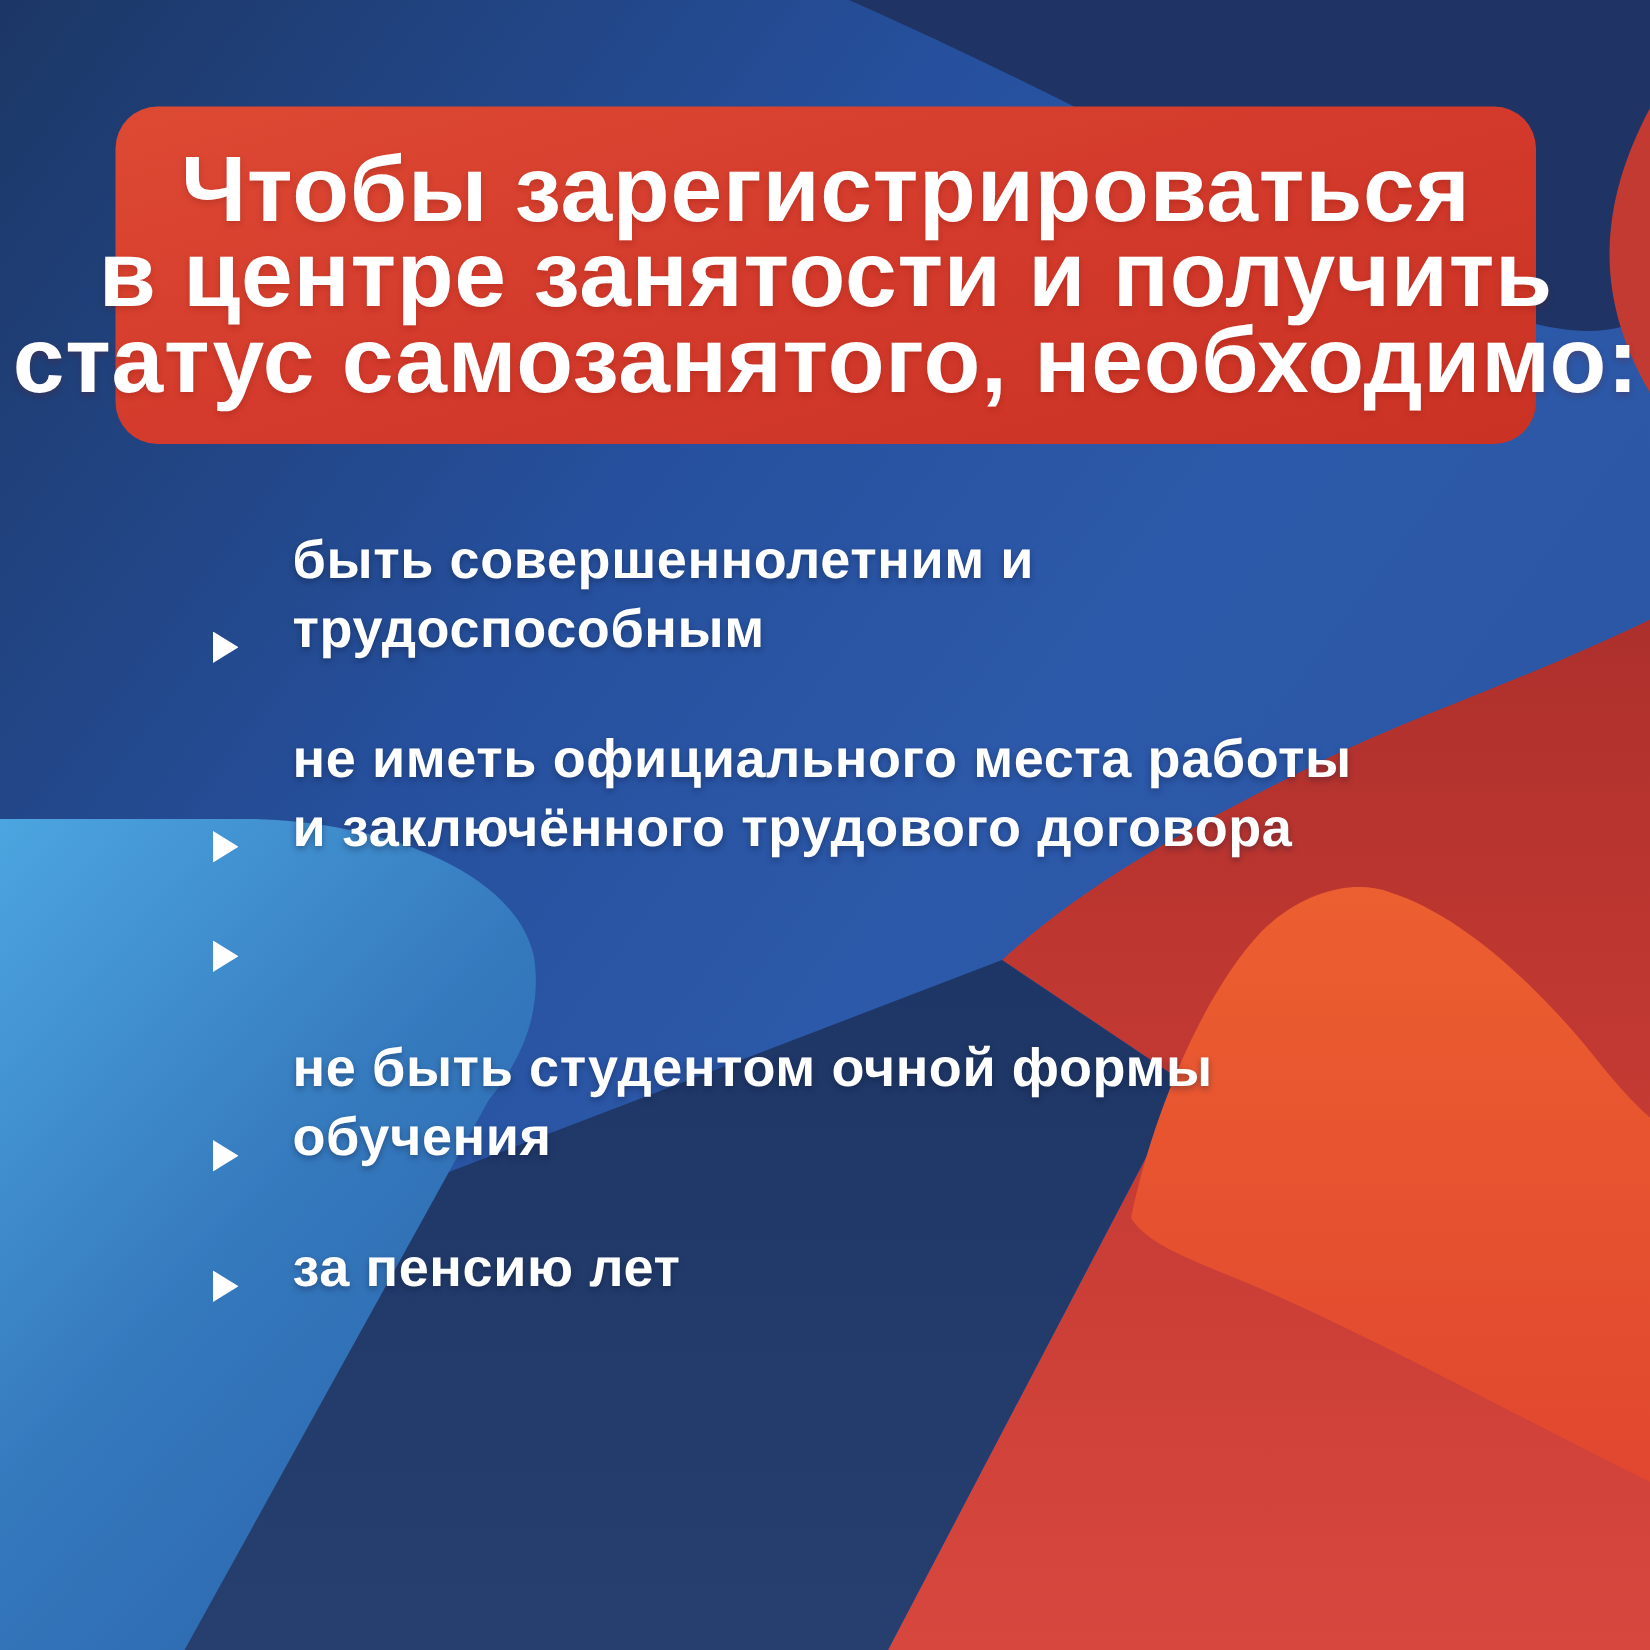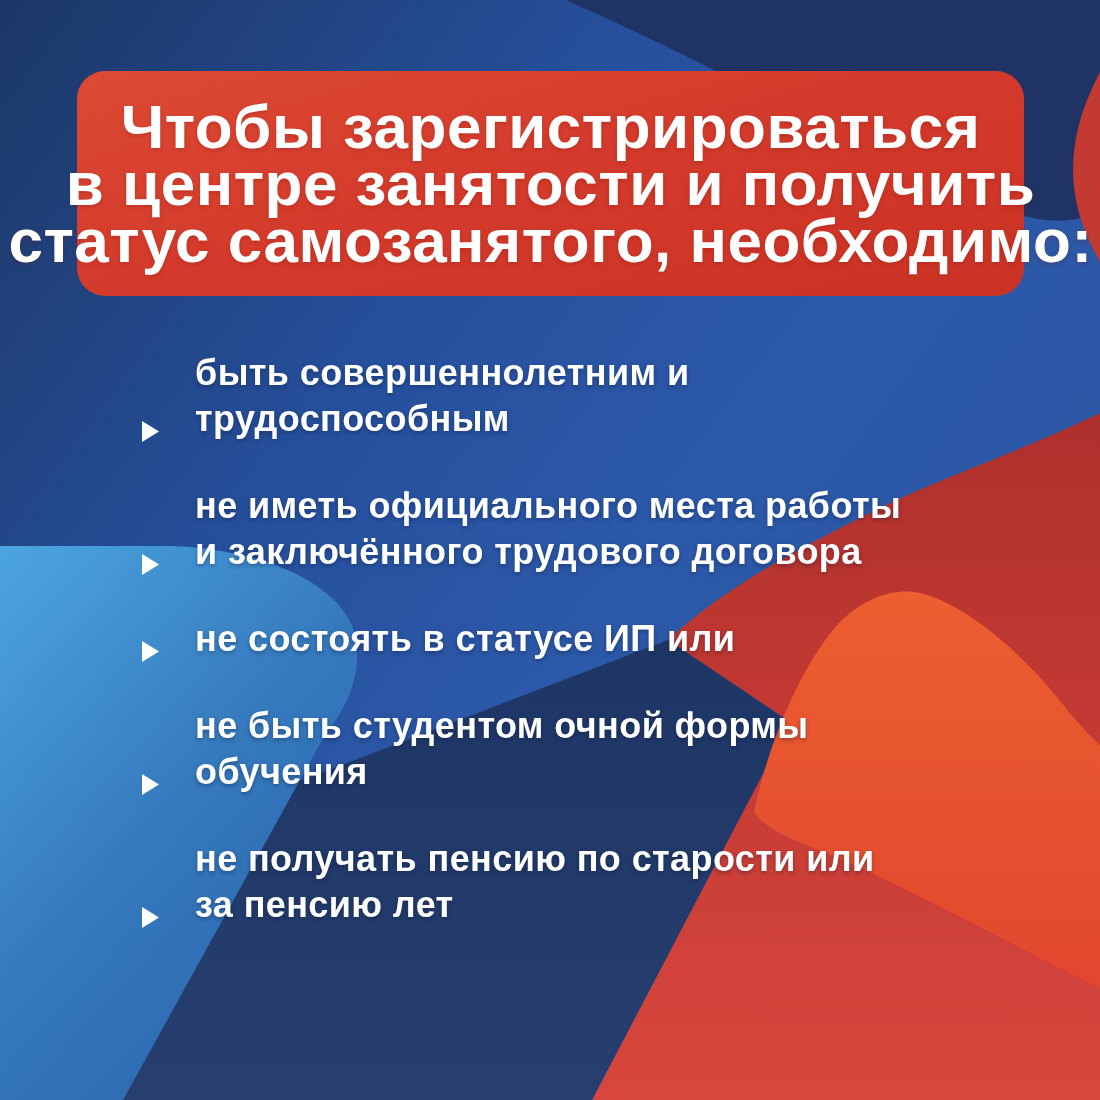--- a/index.html
+++ b/index.html
@@ -114,34 +114,32 @@
       <div class="tri"></div>
       <div class="bullet-text">
         <div class="bullet-line">не иметь официального места работы</div>
         <div class="bullet-line">и заключённого трудового договора</div>
       </div>
     </div>
 
     <div class="bullet-item">
       <div class="tri"></div>
       <div class="bullet-text">
-        <div class="bullet-line">не состоять в статусе ИП или</div>
       </div>
     </div>
 
     <div class="bullet-item">
       <div class="tri"></div>
       <div class="bullet-text">
         <div class="bullet-line">не быть студентом очной формы</div>
         <div class="bullet-line">обучения</div>
       </div>
     </div>
 
     <div class="bullet-item">
       <div class="tri"></div>
       <div class="bullet-text">
-        <div class="bullet-line">не получать пенсию по старости или</div>
         <div class="bullet-line">за пенсию лет</div>
       </div>
     </div>
 
   </div>
 </div>
 
 </body></html>

